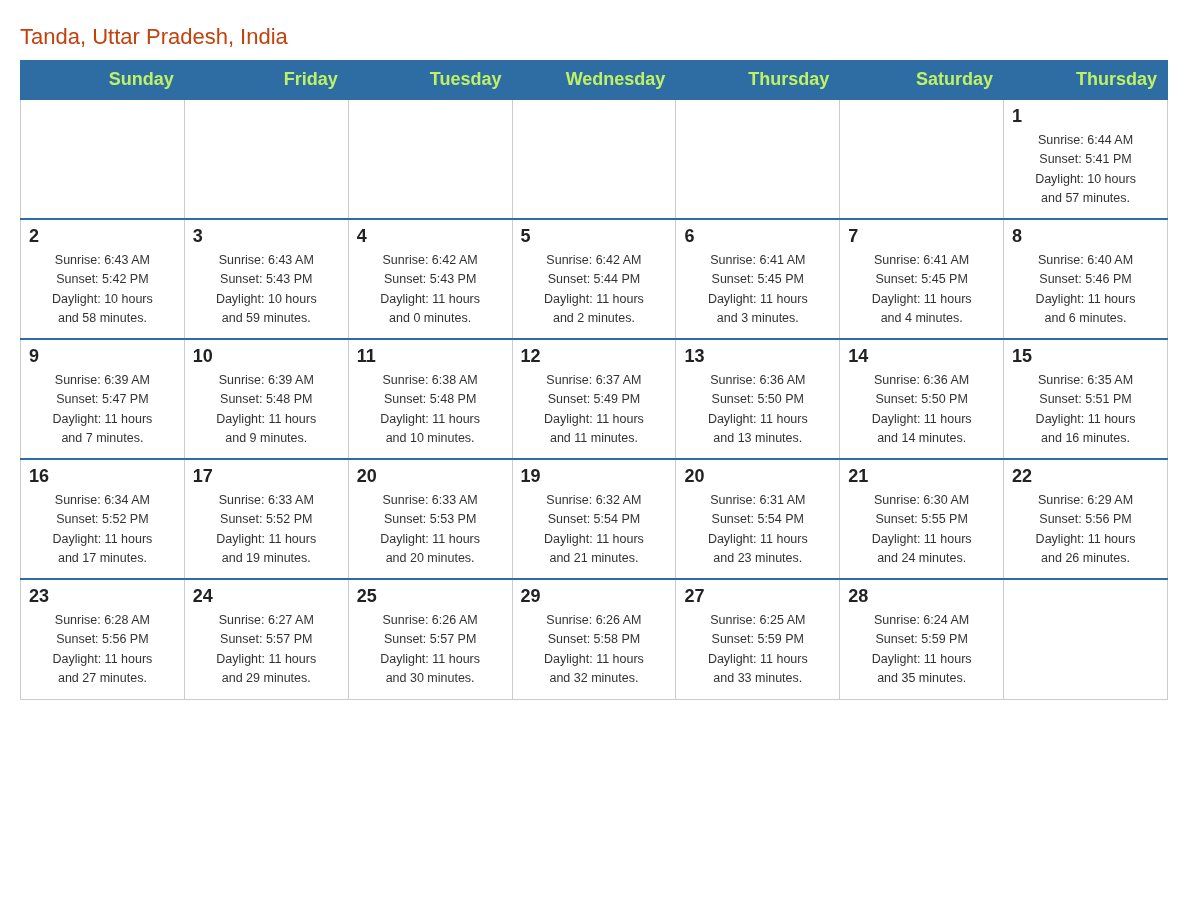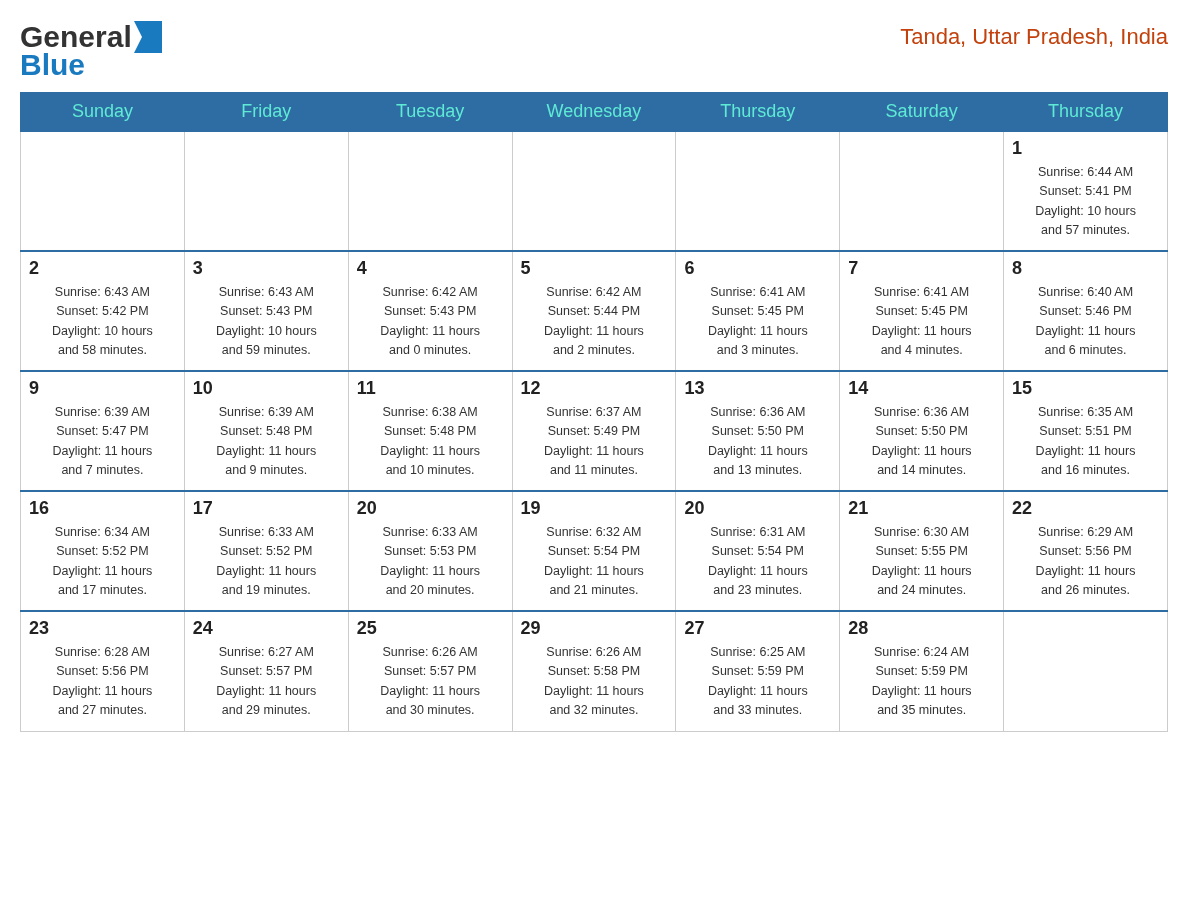--- a/index.html
+++ b/index.html
@@ -39,25 +39,25 @@
       color: #c2410c;
       margin-top: 4px;
     }
     .calendar {
       width: 100%;
       border-collapse: collapse;
       margin-top: 8px;
     }
     .calendar th {
       background-color: #2e6da4;
-      color: #5eead4;
-      text-align: center;
+      color: #bef264;
+      text-align: right;
       padding: 8px 10px;
       font-size: 18px;
-      font-weight: normal;
+      font-weight: bold;
       border: 1px solid #2e6da4;
     }
     .calendar td {
       vertical-align: top;
       border: 1px solid #ccc;
       padding: 6px 8px;
       width: calc(100% / 7);
       min-height: 120px;
       height: 120px;
     }
@@ -77,32 +77,20 @@
       text-align: center;
     }
     .week-row td {
       border-top: 2px solid #2e6da4;
     }
   </style>
 </head>
 <body>
 
 <div class="header">
-  <div class="logo">
-    <div class="logo-top-row">
-      <span style="font-size:30px;font-weight:bold;color:#333;">General</span>
-      <svg width="28" height="32" viewBox="0 0 28 32" style="margin-left:2px;">
-        <polygon points="0,0 20,0 28,16 20,32 0,32 8,16" fill="#1a7abf"></polygon>
-        <polygon points="14,0 28,0 28,32 14,32 20,16" fill="#1a7abf"></polygon>
-      </svg>
-    </div>
-    <div style="margin-top:-6px;">
-      <span style="font-size:30px;font-weight:bold;color:#1a7abf;">Blue</span>
-    </div>
-  </div>
   <div class="title-block">
     <div class="location">Tanda, Uttar Pradesh, India</div>
   </div>
 </div>
 
 <table class="calendar">
   <thead>
     <tr>
       <th>Sunday</th>
       <th>Friday</th>

